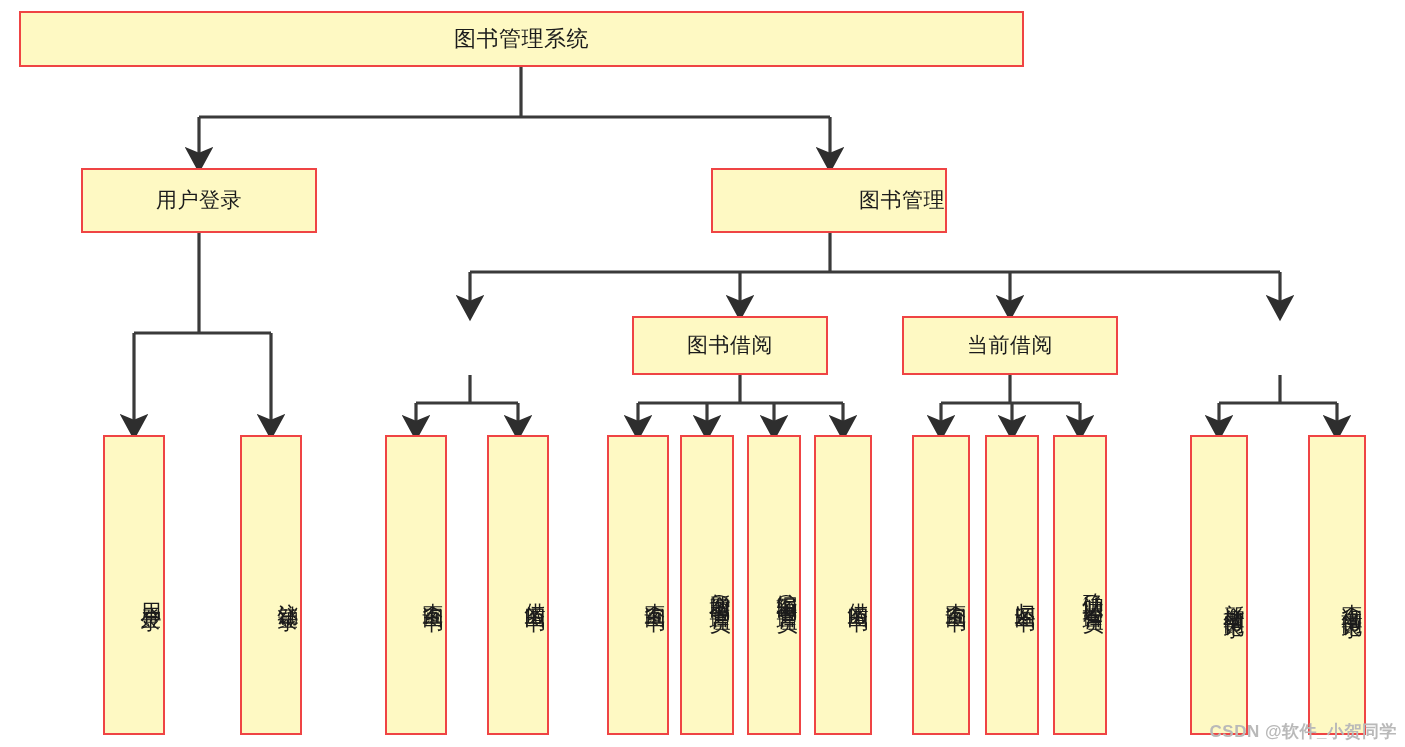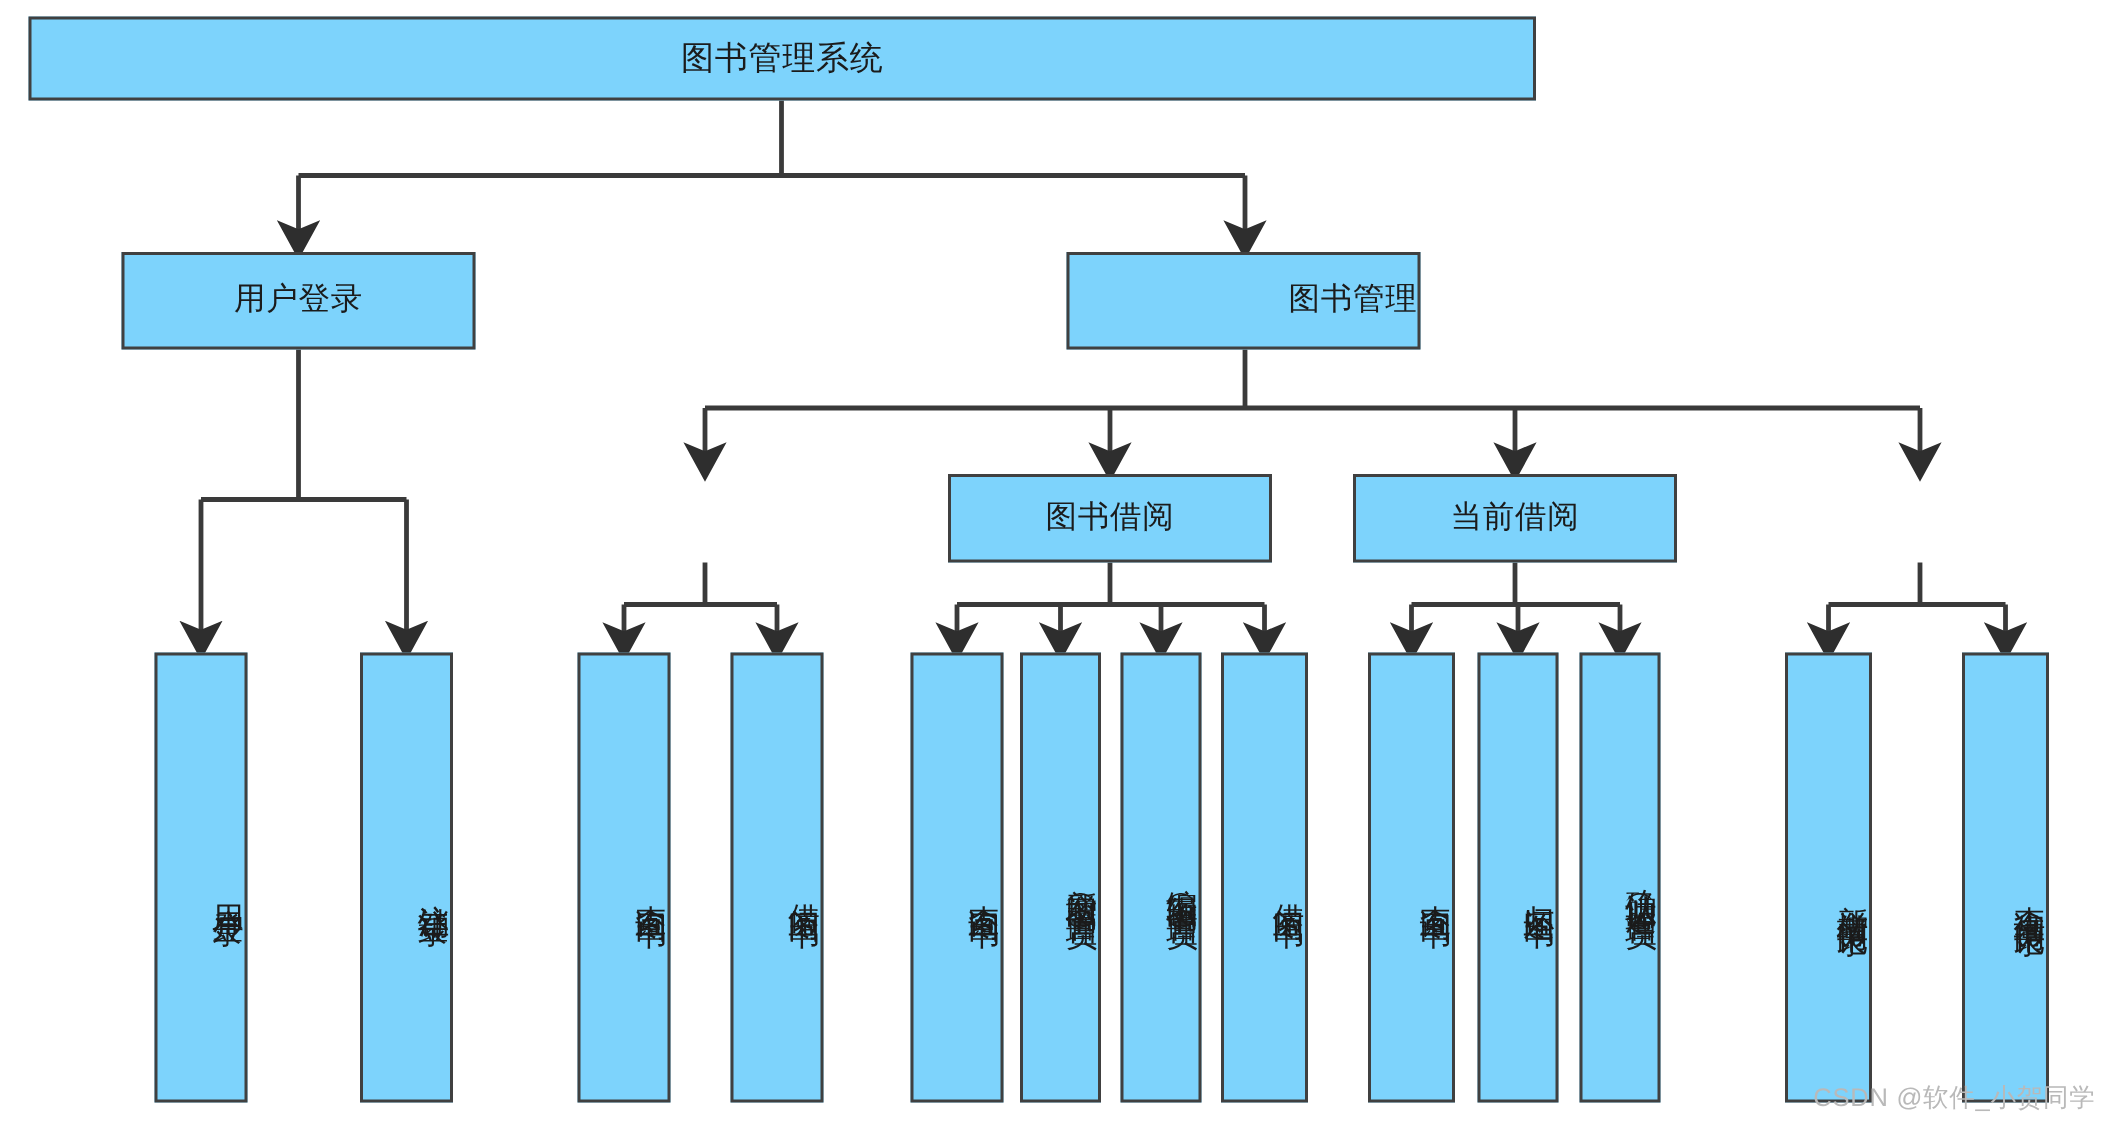--- a/index.html
+++ b/index.html
@@ -22,22 +22,22 @@
     position: absolute;
     left: 0;
     top: 0;
     width: 1405px;
     height: 747px;
     pointer-events: none;
   }
   .node {
     position: absolute;
     box-sizing: border-box;
-    border: 2px solid #404040;
-    background: #7dd3fc;
+    border: 2px solid #ef4444;
+    background: #fef9c3;
     display: flex;
     align-items: center;
     justify-content: center;
     color: #1b1b1b;
     font-size: 21px;
     line-height: 1.15;
     letter-spacing: 0.5px;
     z-index: 2;
   }
   .node.root {
@@ -62,20 +62,21 @@
   }
   #watermark {
     position: absolute;
     right: 8px;
     bottom: 4px;
     font-size: 17px;
     color: #b9b9b9;
     letter-spacing: 0.5px;
     z-index: 5;
     white-space: nowrap;
+    font-weight: bold;
   }
 </style>
 </head>
 <body>
 
 <div id="stage">
 
   <svg id="wires" viewBox="0 0 1405 747" width="1405" height="747" xmlns="http://www.w3.org/2000/svg">
     <defs>
       <marker id="arrow" viewBox="0 0 12 12" refX="5.5" refY="6" markerWidth="9" markerHeight="9" orient="auto-start-reverse">
@@ -132,21 +133,21 @@
     <span class="label">图书管理系统</span>
   </div>
 
   <div class="node" style="left:81px; top:168px; width:236px; height:65px;">
     <span class="label">用户登录</span>
   </div>
   <div class="node" style="left:711px; top:168px; width:236px; height:65px;justify-content:flex-end;">
     <span class="label">图书管理</span>
   </div>
 
-  <div class="node" style="left:632px; top:316px; width:216px; height:59px;">
+  <div class="node" style="left:632px; top:316px; width:196px; height:59px;">
     <span class="label">图书借阅</span>
   </div>
   <div class="node" style="left:902px; top:316px; width:216px; height:59px;">
     <span class="label">当前借阅</span>
   </div>
 
   <div class="node leaf" style="left:103px; top:435px; width:62px; height:300px;">
     <span class="label">用户登录</span>
   </div>
   <div class="node leaf" style="left:240px; top:435px; width:62px; height:300px;">

